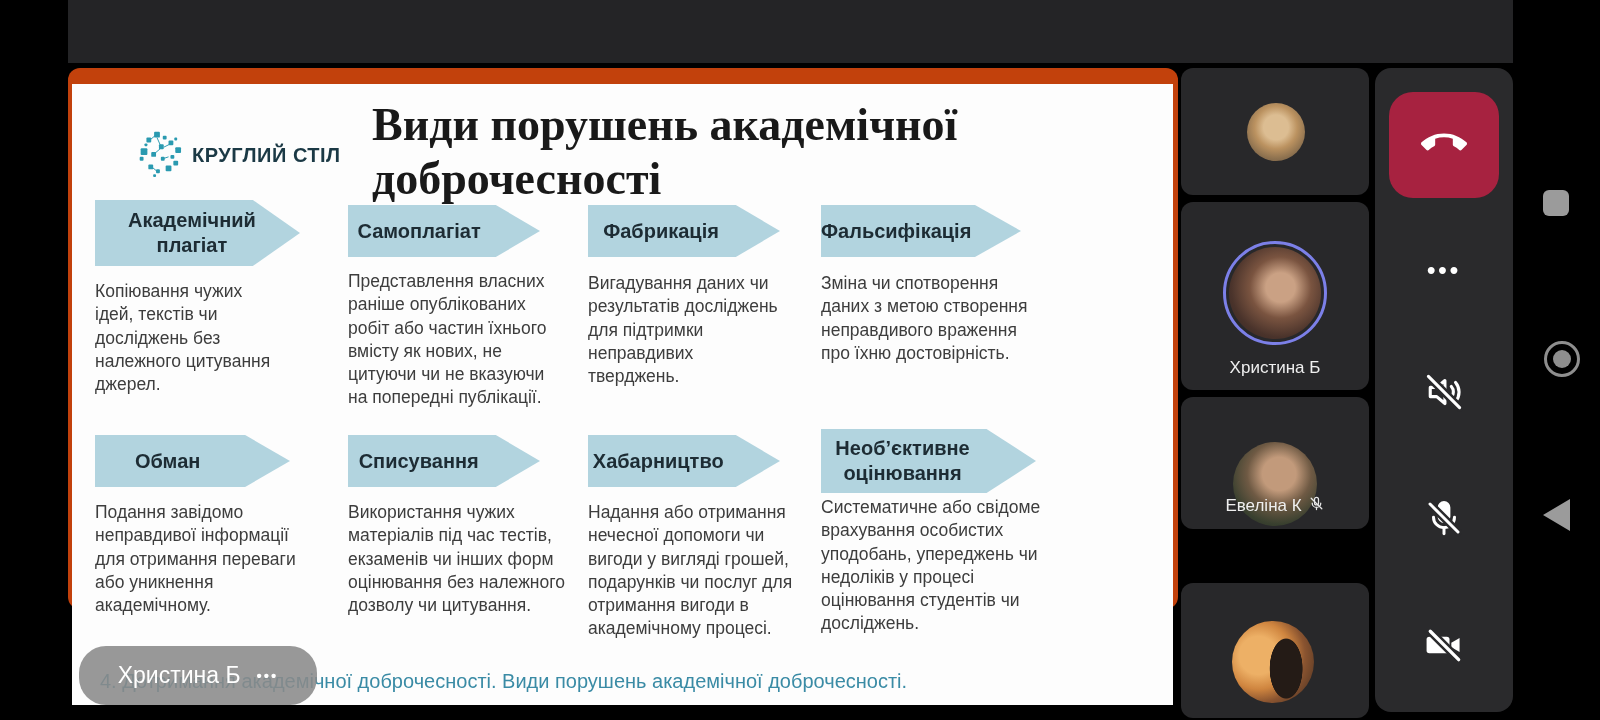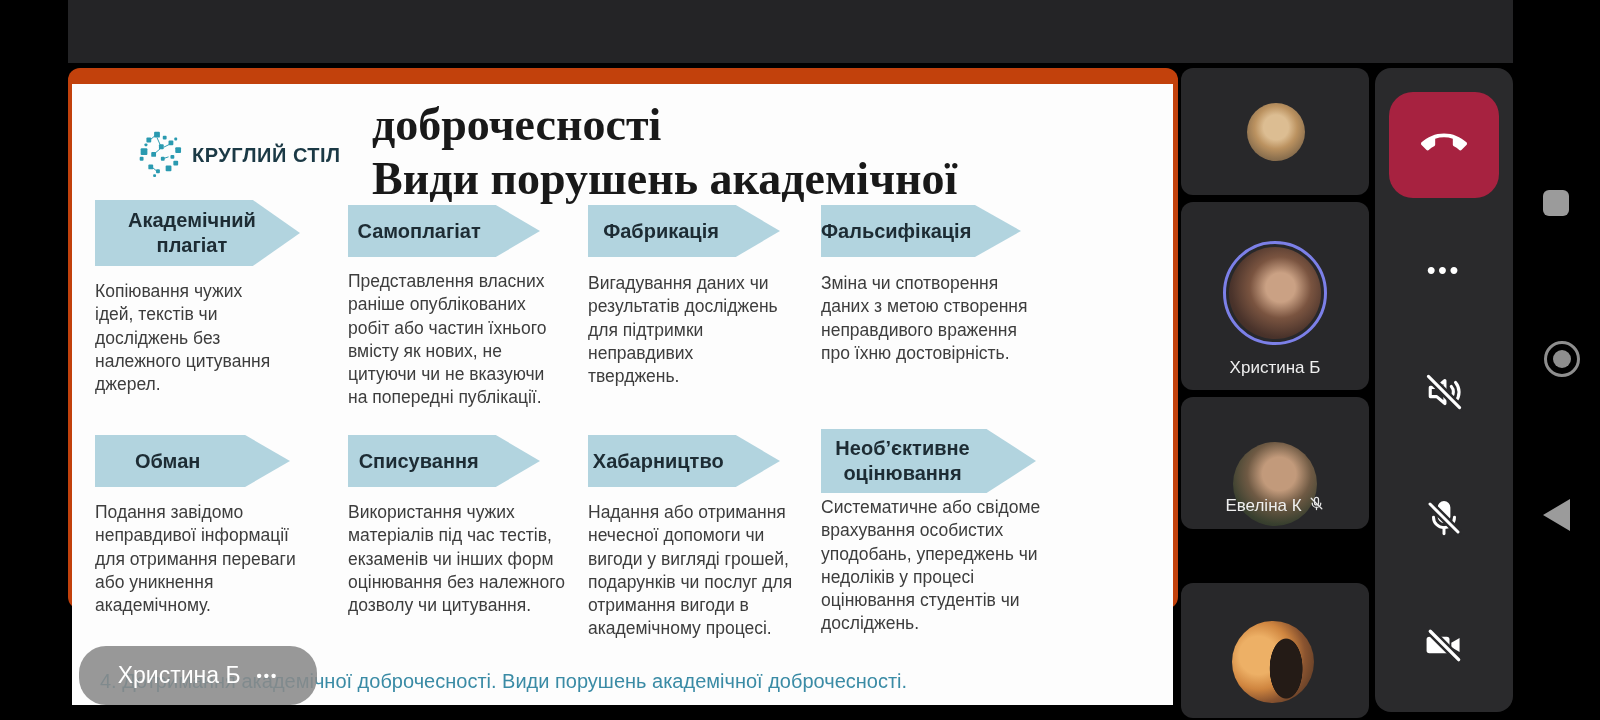--- a/index.html
+++ b/index.html
@@ -107,22 +107,22 @@
               <line x1="23" y1="27" x2="30" y2="21"></line>
             <line x1="32" y1="32" x2="38" y2="30"></line>
               <line x1="20" y1="40" x2="26" y2="45"></line>
           </g>
         </svg>
       </span>
       <span class="logo-label">КРУГЛИЙ СТІЛ</span>
     </div>
 
     <div class="abs slide-title">
+      <div>Види порушень академічної</div>
       <div>доброчесності</div>
-      <div>Види порушень академічної</div>
     </div>
 
     <div class="block" style="left:23px; top:116px;">
       <div class="arrow" style="width:205px; height:66px;padding-left:36px;">Академічний плагіат</div>
       <div class="body-text" style="width:186px; margin-top:14px;">Копіювання чужих ідей, текстів чи досліджень без належного цитування джерел.</div>
     </div>
     <div class="block" style="left:276px; top:121px;">
       <div class="arrow" style="width:192px; height:52px;">Самоплагіат</div>
       <div class="body-text" style="width:216px; margin-top:13px;">Представлення власних раніше опублікованих робіт або частин їхнього вмісту як нових, не цитуючи чи не вказуючи на попередні публікації.</div>
     </div>

